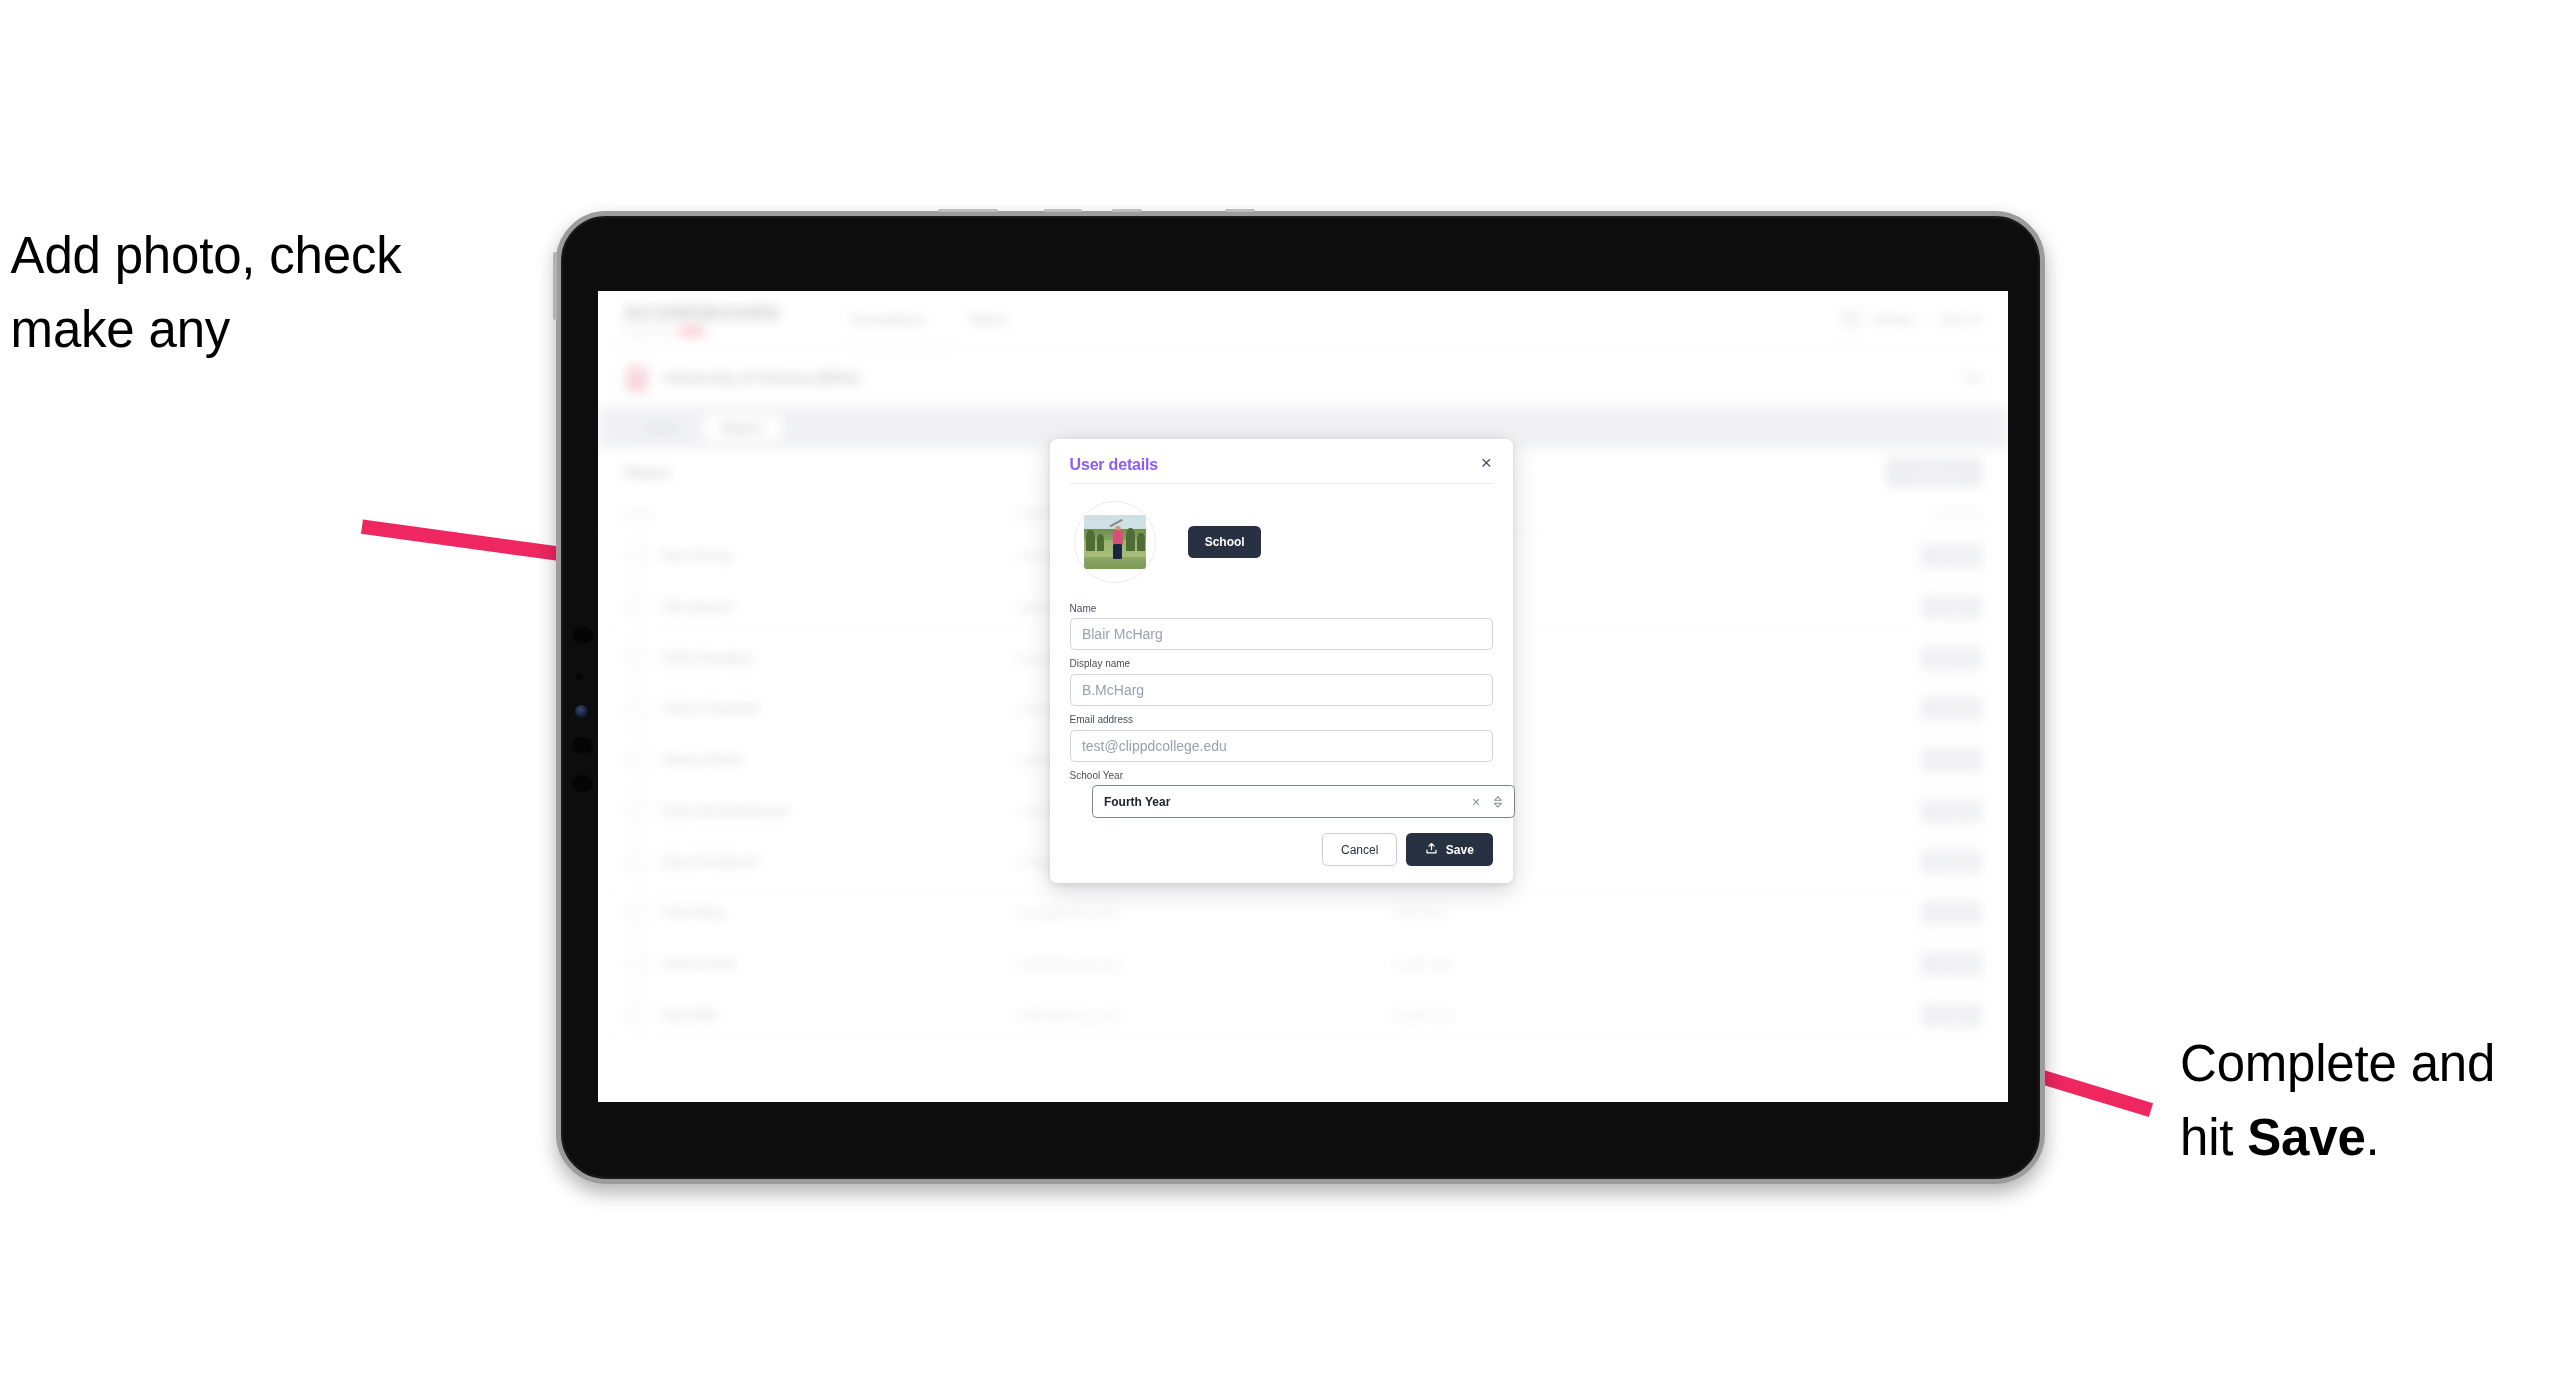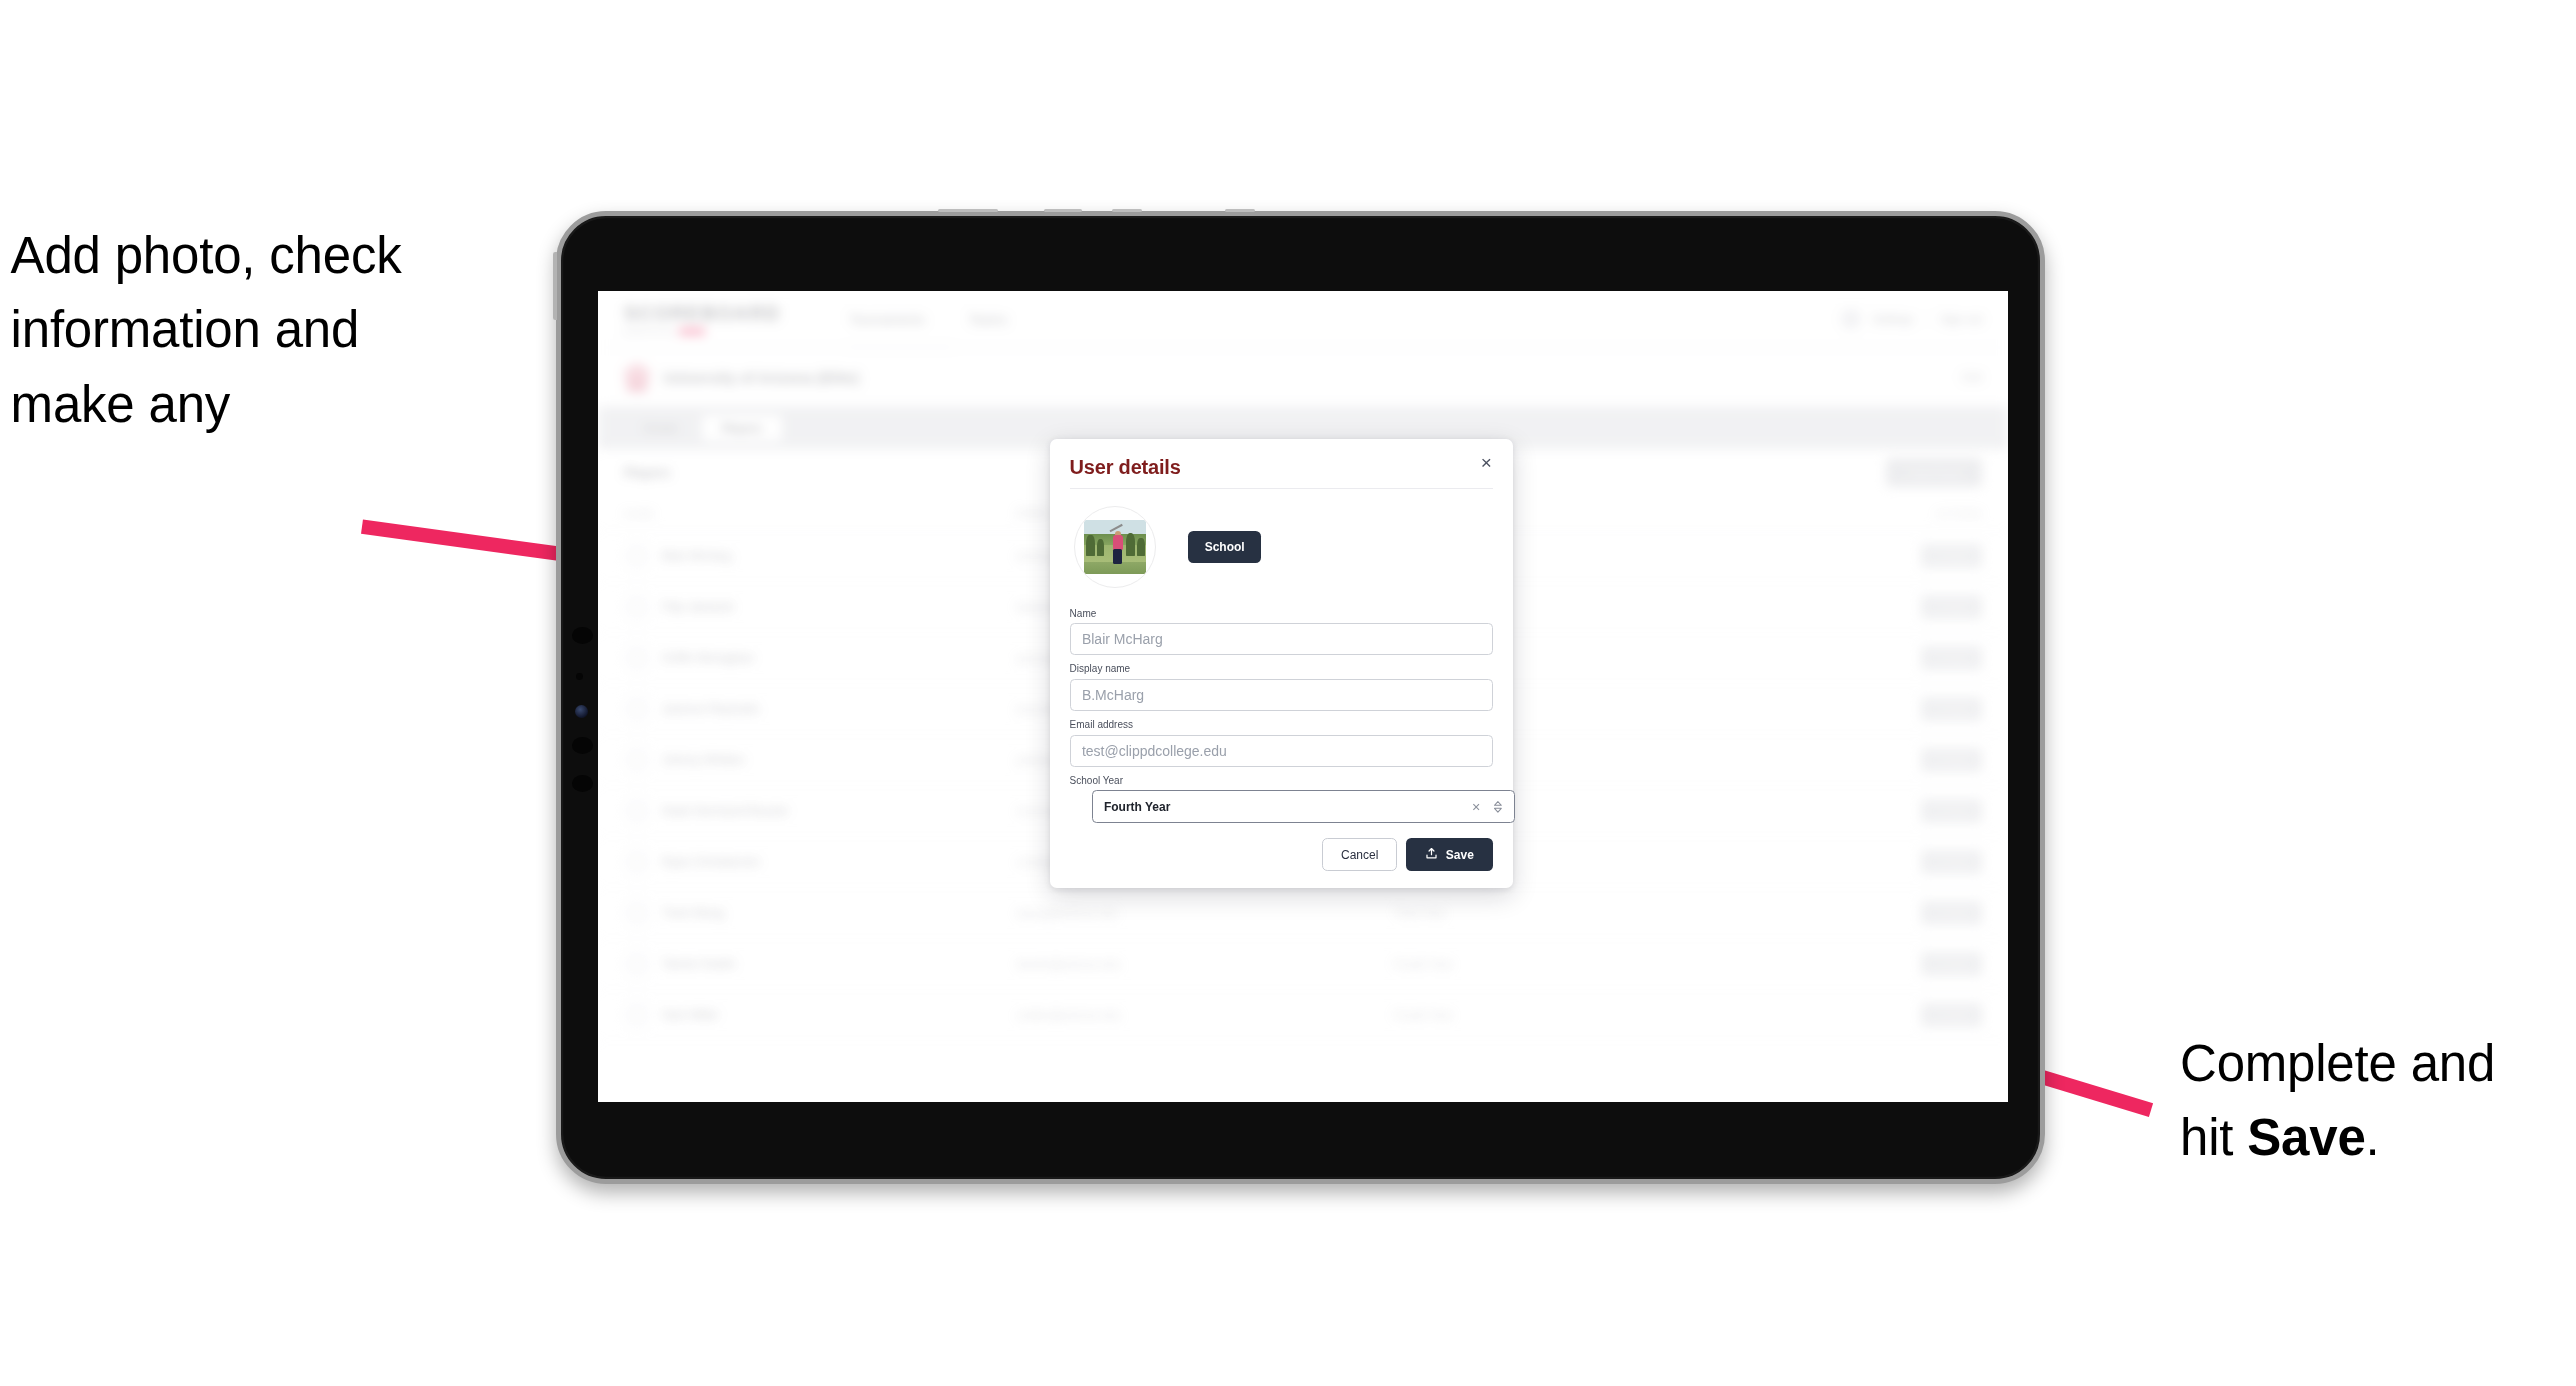--- a/index.html
+++ b/index.html
@@ -231,21 +231,21 @@
     border-radius: 6.8px;
     box-shadow: 0 7.5px 26px rgba(20,20,35,0.16), 0 1.5px 6px rgba(20,20,35,0.10);
     padding: 16.6px 19.6px 16.6px 19.6px;
   }
   #modal-titlebar {
     display: flex; align-items: flex-start; justify-content: space-between;
     border-bottom: 0.8px solid #ebebef;
     padding-bottom: 9.8px;
   }
   #modal-title {
-    font-size: 20px; font-weight: 700; color: #7f1d1d; letter-spacing: -0.2px; text-align: center;
+    font-size: 16px; font-weight: 700; color: #8b5cf6; letter-spacing: -0.2px; text-align: center;
   }
   #modal-close {
     font-size: 19px; line-height: 13.6px; color: #4b5160; cursor: pointer;
     font-weight: 300; padding: 0 1.5px;
   }
   #avatar-row {
     display: flex; align-items: center; gap: 32px;
     margin: 16.6px 0 19.6px 4.5px;
   }
   #avatar-ring {
@@ -344,21 +344,20 @@
     font-family: "Liberation Sans", sans-serif;
   }
 </style>
 </head>
 <body>
 
 <div id="canvas">
 
   <div id="callout-left" class="callout">
     <div>Add photo, check</div>
-    <div>information and</div>
     <div>make any</div>
   </div>
 
   <div id="callout-right" class="callout">
     <div>Complete and</div>
     <div>
       <span>hit </span><span class="callout-strong">Save</span><span>.</span>
     </div>
   </div>
 

